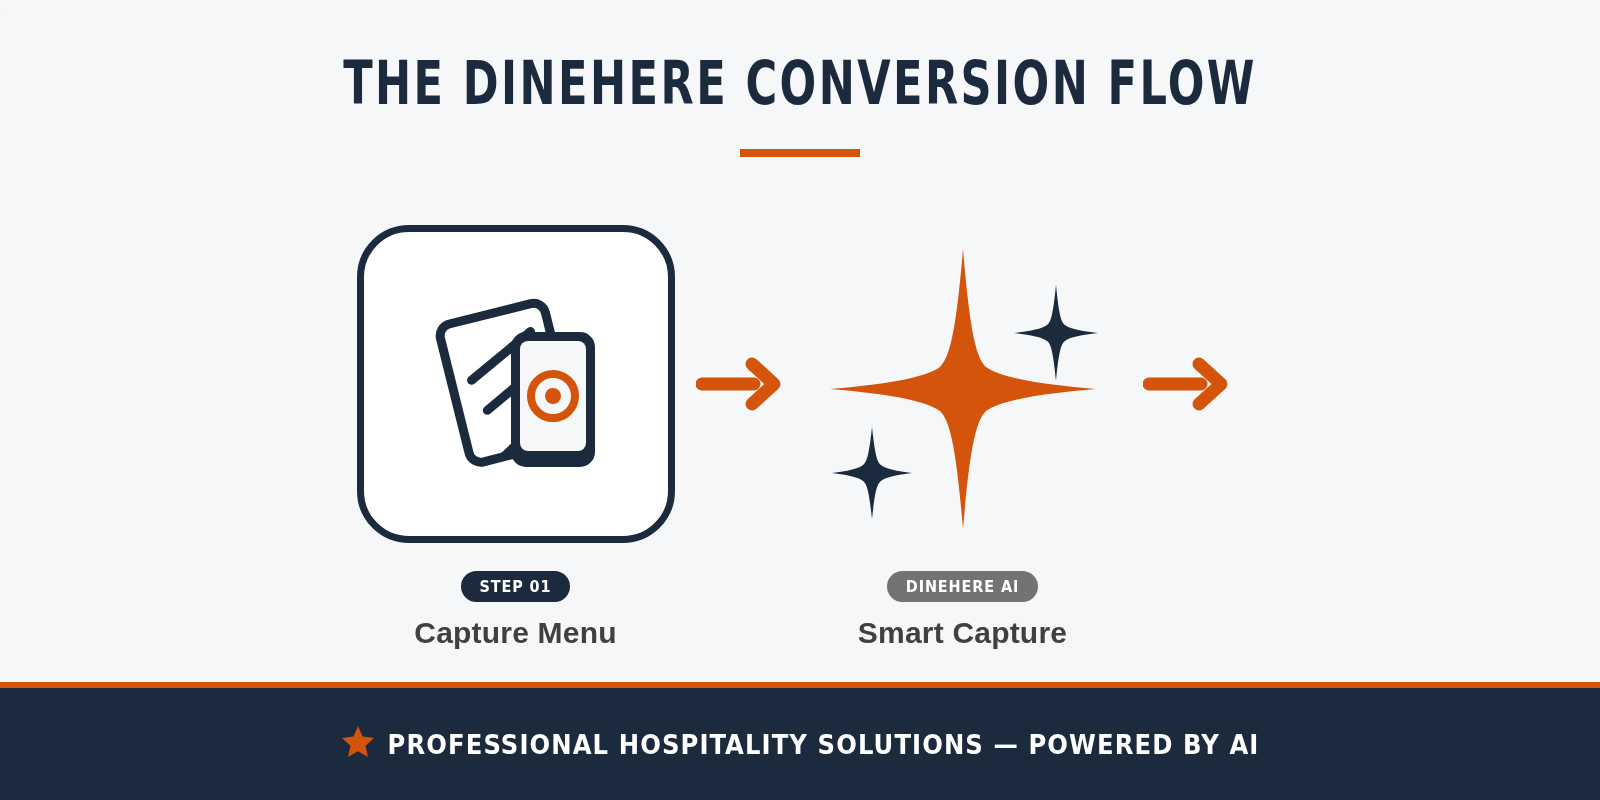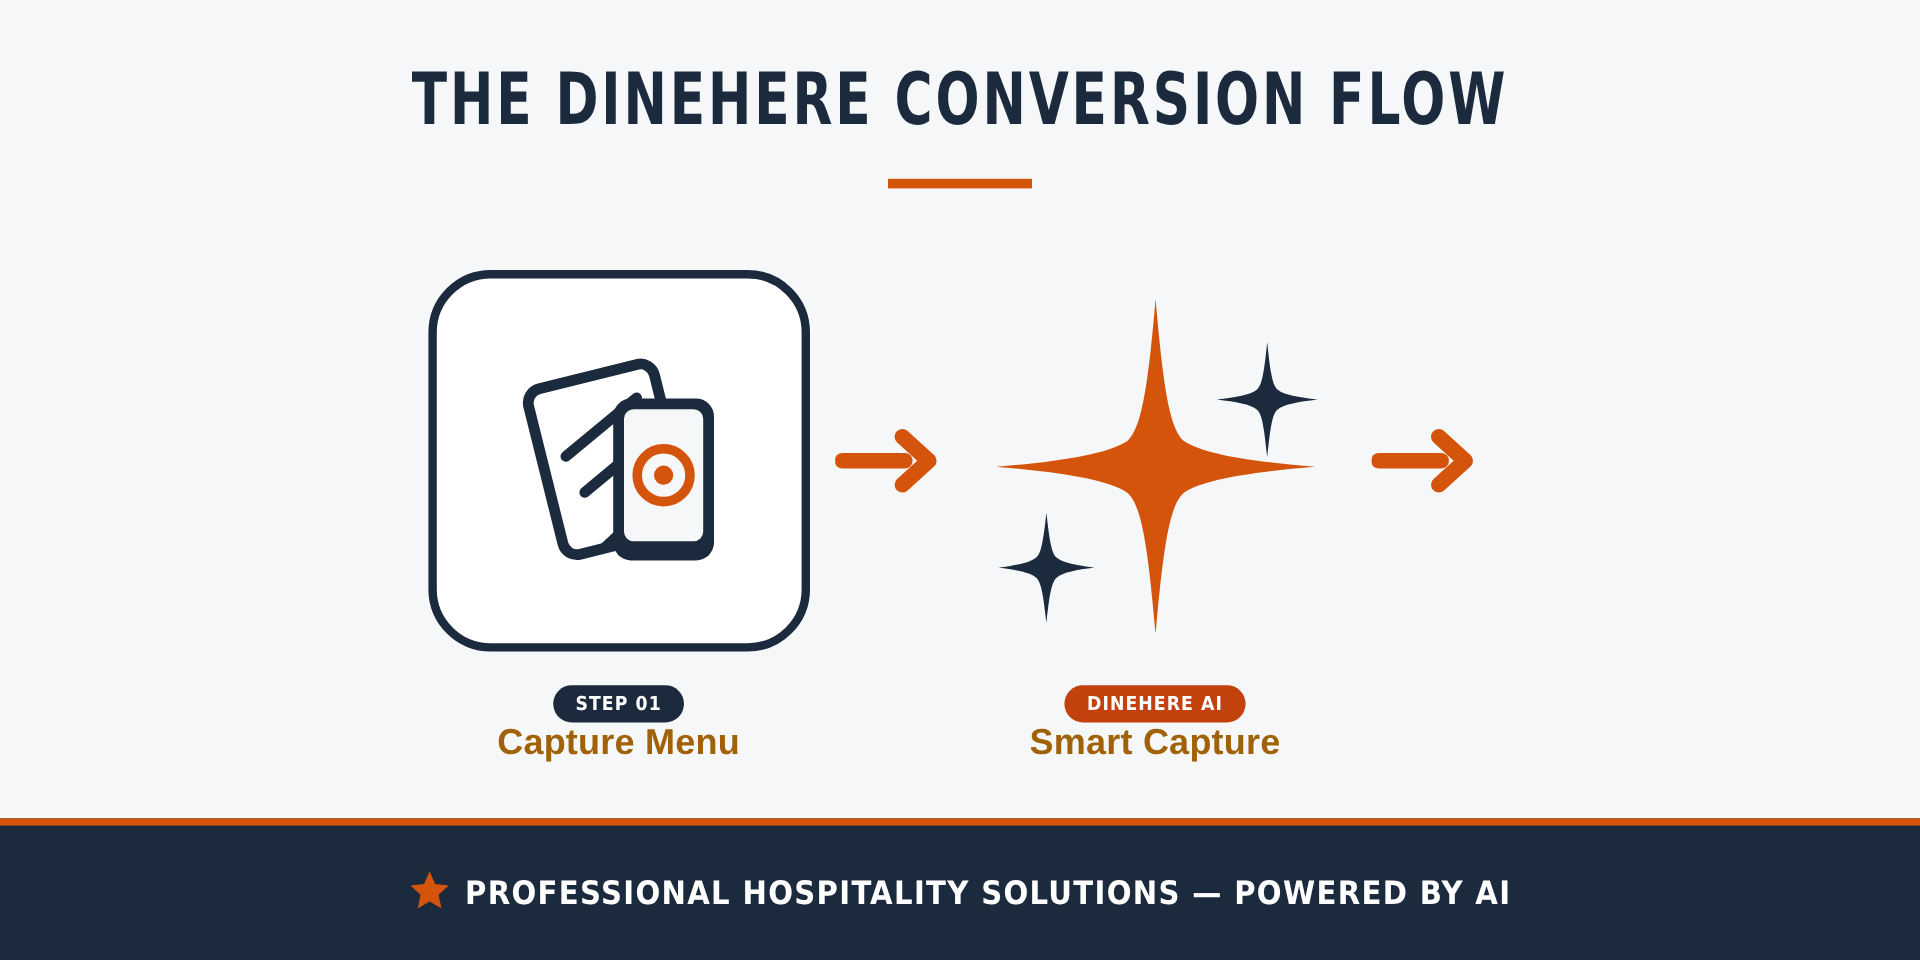--- a/index.html
+++ b/index.html
@@ -102,26 +102,27 @@
     align-items: center;
     justify-content: center;
     font-family: "DejaVu Sans Condensed", "Liberation Sans Narrow", "Liberation Sans", sans-serif;
     font-size: 16px;
     font-weight: 700;
     letter-spacing: 0.9px;
     color: #ffffff;
     white-space: nowrap;
   }
   .badge.navy { background: #1c2a3e; }
-  .badge.orange { background: #c2410c; }
+  .badge.orange { background: #737373; }
 
   .step-label {
+    margin-top: 14px;
     font-size: 30px;
     font-weight: 700;
-    color: #a16207;
+    color: #404040;
     letter-spacing: 0.2px;
     white-space: nowrap;
   }
 
   
   .connector {
     width: 122px;
     height: 318px;
     display: flex;
     align-items: center;

